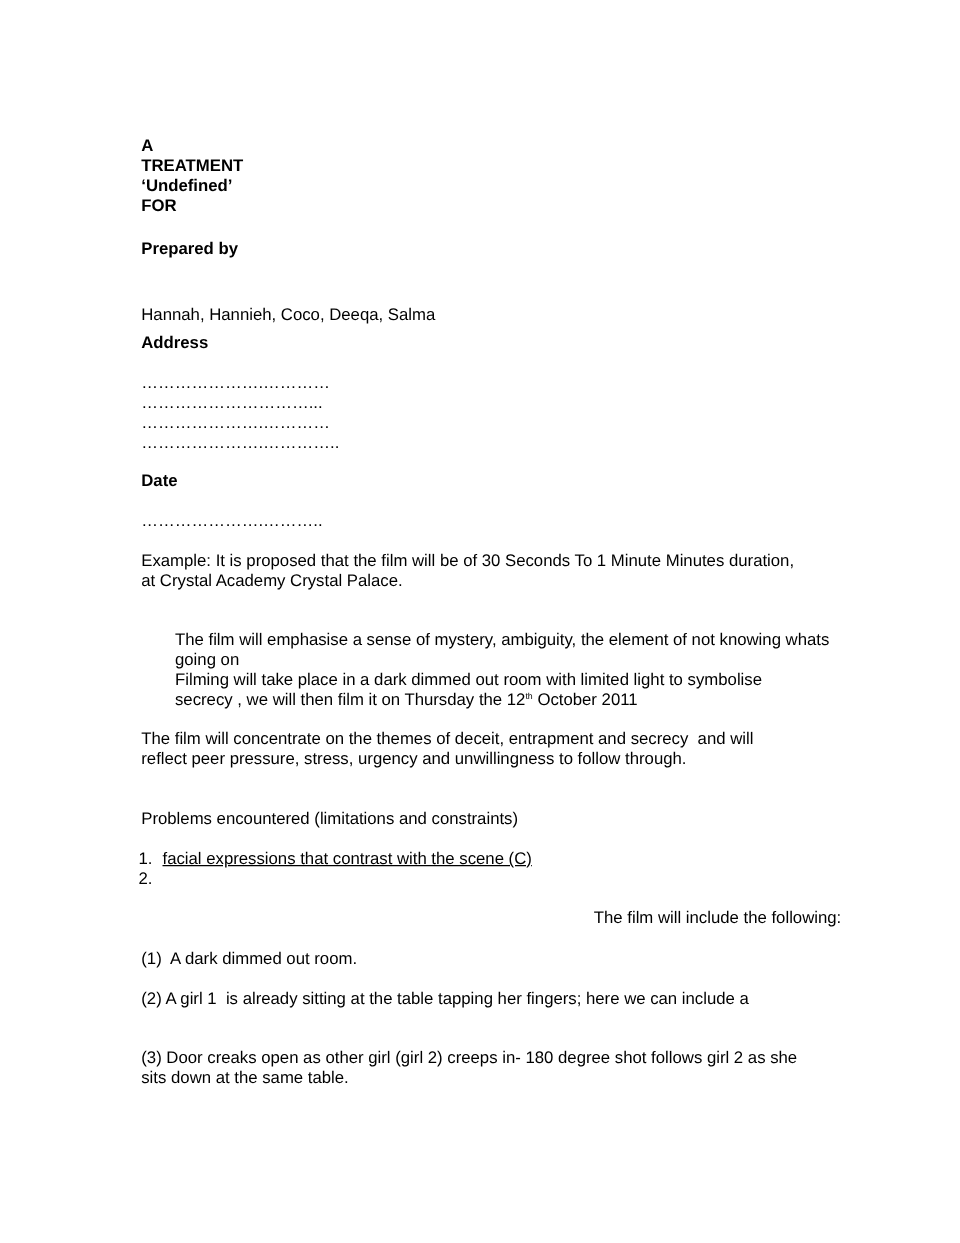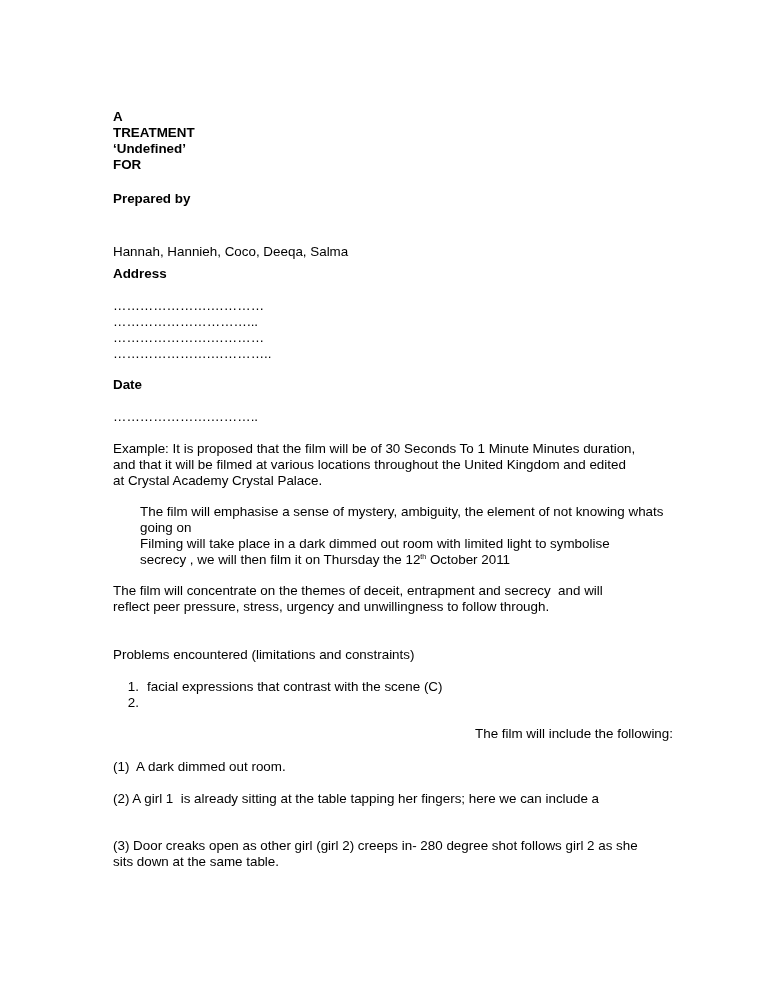--- a/index.html
+++ b/index.html
@@ -40,51 +40,50 @@
     <span class="line">…………………………...</span>
     <span class="line">………………….…………</span>
     <span class="line">………………….…………..</span>
   </div>
 
   <p class="blk bold" style="top:377px;">Date</p>
   <p class="blk" style="top:409px;">………………….………..</p>
 
   <div class="blk" style="top:441px;">
     <span class="line">Example: It is proposed that the film will be of 30 Seconds To 1 Minute Minutes duration,</span>
-    <span class="line">and that it will be filmed at various locations throughout the United Kingdom and edited</span>
     <span class="line">at Crystal Academy Crystal Palace.</span>
   </div>
 
   <div class="blk" style="top:504px;margin-left:27px;">
     <span class="line">The film will emphasise a sense of mystery, ambiguity, the element of not knowing whats</span>
     <span class="line">going on</span>
     <span class="line">Filming will take place in a dark dimmed out room with limited light to symbolise</span>
     <span class="line"><span>secrecy , we will then film it on Thursday the 12</span><sup>th</sup><span> October 2011</span></span>
   </div>
 
   <div class="blk" style="top:583px;">
     <span class="line">The film will concentrate on the themes of deceit, entrapment and secrecy  and will</span>
     <span class="line">reflect peer pressure, stress, urgency and unwillingness to follow through.</span>
   </div>
 
   <p class="blk" style="top:647px;">Problems encountered (limitations and constraints)</p>
 
-  <div class="blk" style="top:679px; left:115px;">
+  <div class="blk" style="top:679px; left:98px;text-decoration:underline;">
     <span class="list-item"><span class="list-num">1.</span><span class="list-text">facial expressions that contrast with the scene (C)</span></span>
     <span class="list-item"><span class="list-num">2.</span><span class="list-text"></span></span>
   </div>
 
   <p class="blk" style="top:726px;text-align:right;">The film will include the following:</p>
 
   <p class="blk" style="top:759px;">
     <span class="line">(1)  A dark dimmed out room.</span>
   </p>
 
   <div class="blk" style="top:791px;">
     <span class="line">(2) A girl 1  is already sitting at the table tapping her fingers; here we can include a</span>
   </div>
 
   <div class="blk" style="top:838px;">
-    <span class="line">(3) Door creaks open as other girl (girl 2) creeps in- 280 degree shot follows girl 2 as she</span>
+    <span class="line">(3) Door creaks open as other girl (girl 2) creeps in- 180 degree shot follows girl 2 as she</span>
     <span class="line">sits down at the same table.</span>
   </div>
 
 </div>
 
 </body></html>

